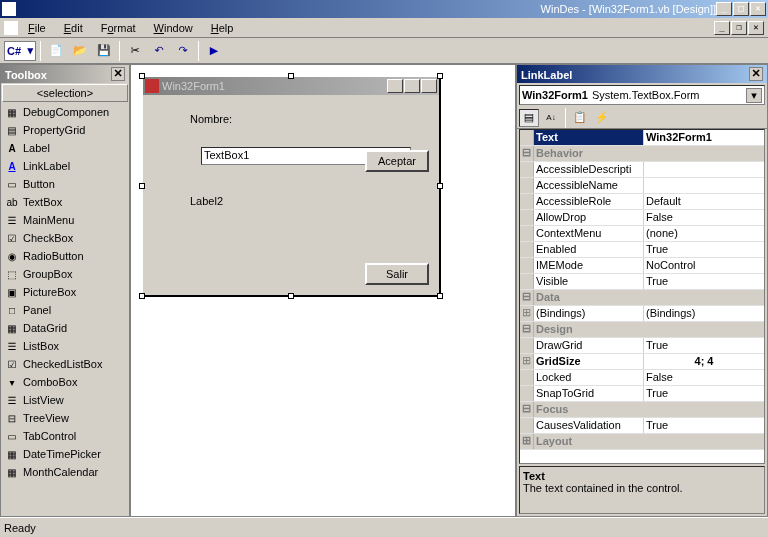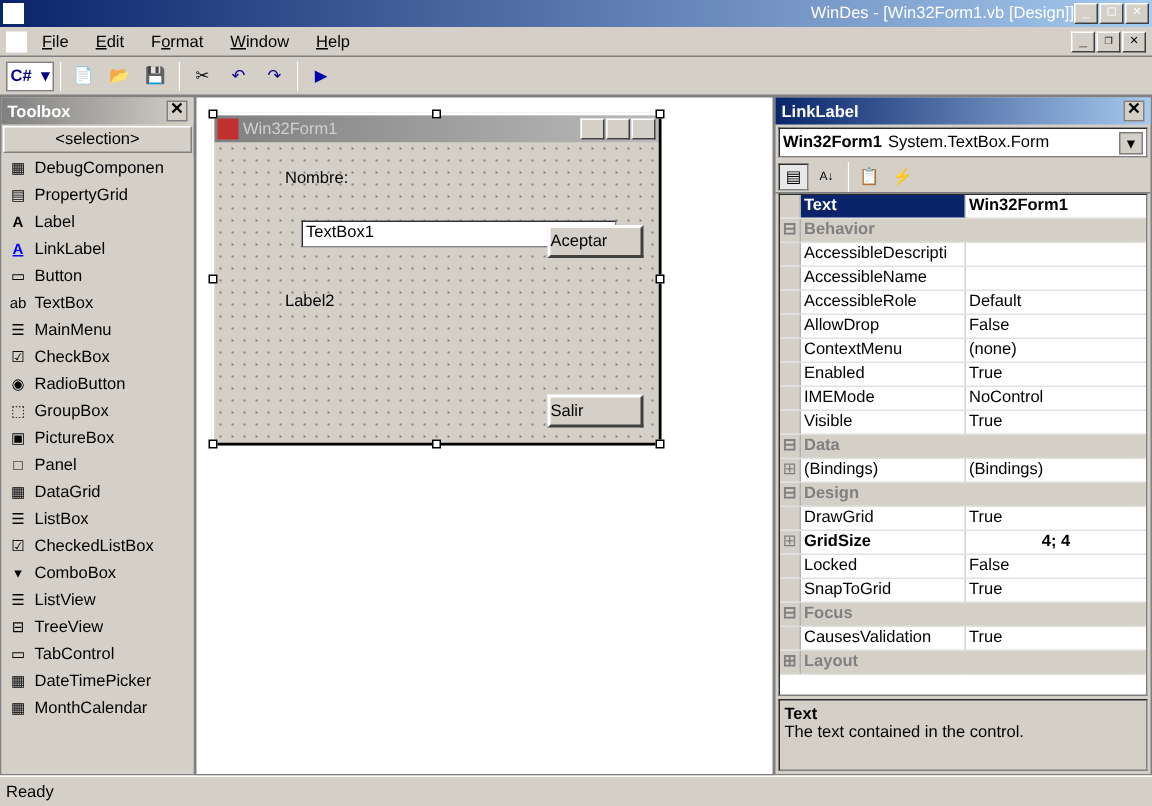--- a/index.html
+++ b/index.html
@@ -28,21 +28,21 @@
 .ticon { width: 14px; height: 14px; display: inline-flex; align-items: center; justify-content: center; font-size: 10px; }
 
 .designer { flex: 1; background: #fff; border: 1px solid #808080; position: relative; padding: 10px; }
 .form { position: absolute; left: 10px; top: 10px; width: 300px; background: #d4d0c8; border: 2px solid; border-color: #fff #000 #000 #fff; }
 .form-title { background: linear-gradient(to right, #808080, #bababa); color: #d0d0d0; height: 18px; display: flex; align-items: center; padding: 0 2px; }
 .form-title .icon { width: 14px; height: 14px; background: #c03030; margin-right: 3px; }
 .form-title .btns { margin-left: auto; display: flex; gap: 1px; }
 .form-body { height: 200px; background-image: radial-gradient(#808080 0.5px, transparent 0.5px); background-size: 8px 8px; background-color: #d4d0c8; position: relative; padding: 6px; }
 .flabel { position: absolute; padding-left: 39px; }
 .ftext { position: absolute; background: #fff; border: 1px inset #808080; padding: 1px 2px; margin-top: 37px; }
-.fbtn { position: absolute; background: #d4d0c8; border: 2px solid; border-color: #fff #404040 #404040 #fff; text-align: left; padding: 3px 0; cursor: pointer; }
+.fbtn { position: absolute; background: #d4d0c8; border: 2px solid; border-color: #fff #404040 #404040 #fff; text-align: center; padding: 3px 0; cursor: pointer; }
 .handle { position: absolute; width: 6px; height: 6px; background: #fff; border: 1px solid #000; }
 
 .properties { width: 252px; background: #d4d0c8; border: 1px solid #808080; display: flex; flex-direction: column; }
 .prop-sel { margin: 2px; height: 20px; border: 1px inset #808080; background: #fff; display: flex; align-items: center; padding: 0 2px; cursor: pointer; }
 .prop-sel .nm { font-weight: bold; margin-right: 4px; }
 .prop-sel .ar { margin-left: auto; width: 16px; background: #d4d0c8; border: 1px solid #808080; text-align: center; }
 .prop-tb { height: 22px; display: flex; align-items: center; padding: 2px; gap: 2px; border-bottom: 1px solid #808080; }
 .ptbtn { width: 20px; height: 18px; cursor: pointer; display: flex; align-items: center; justify-content: center; }
 .ptbtn.active { border: 1px inset #808080; background: #e8e8e8; }
 .pgrid { flex: 1; overflow-y: auto; background: #fff; border: 1px inset #808080; margin: 0 2px; }

